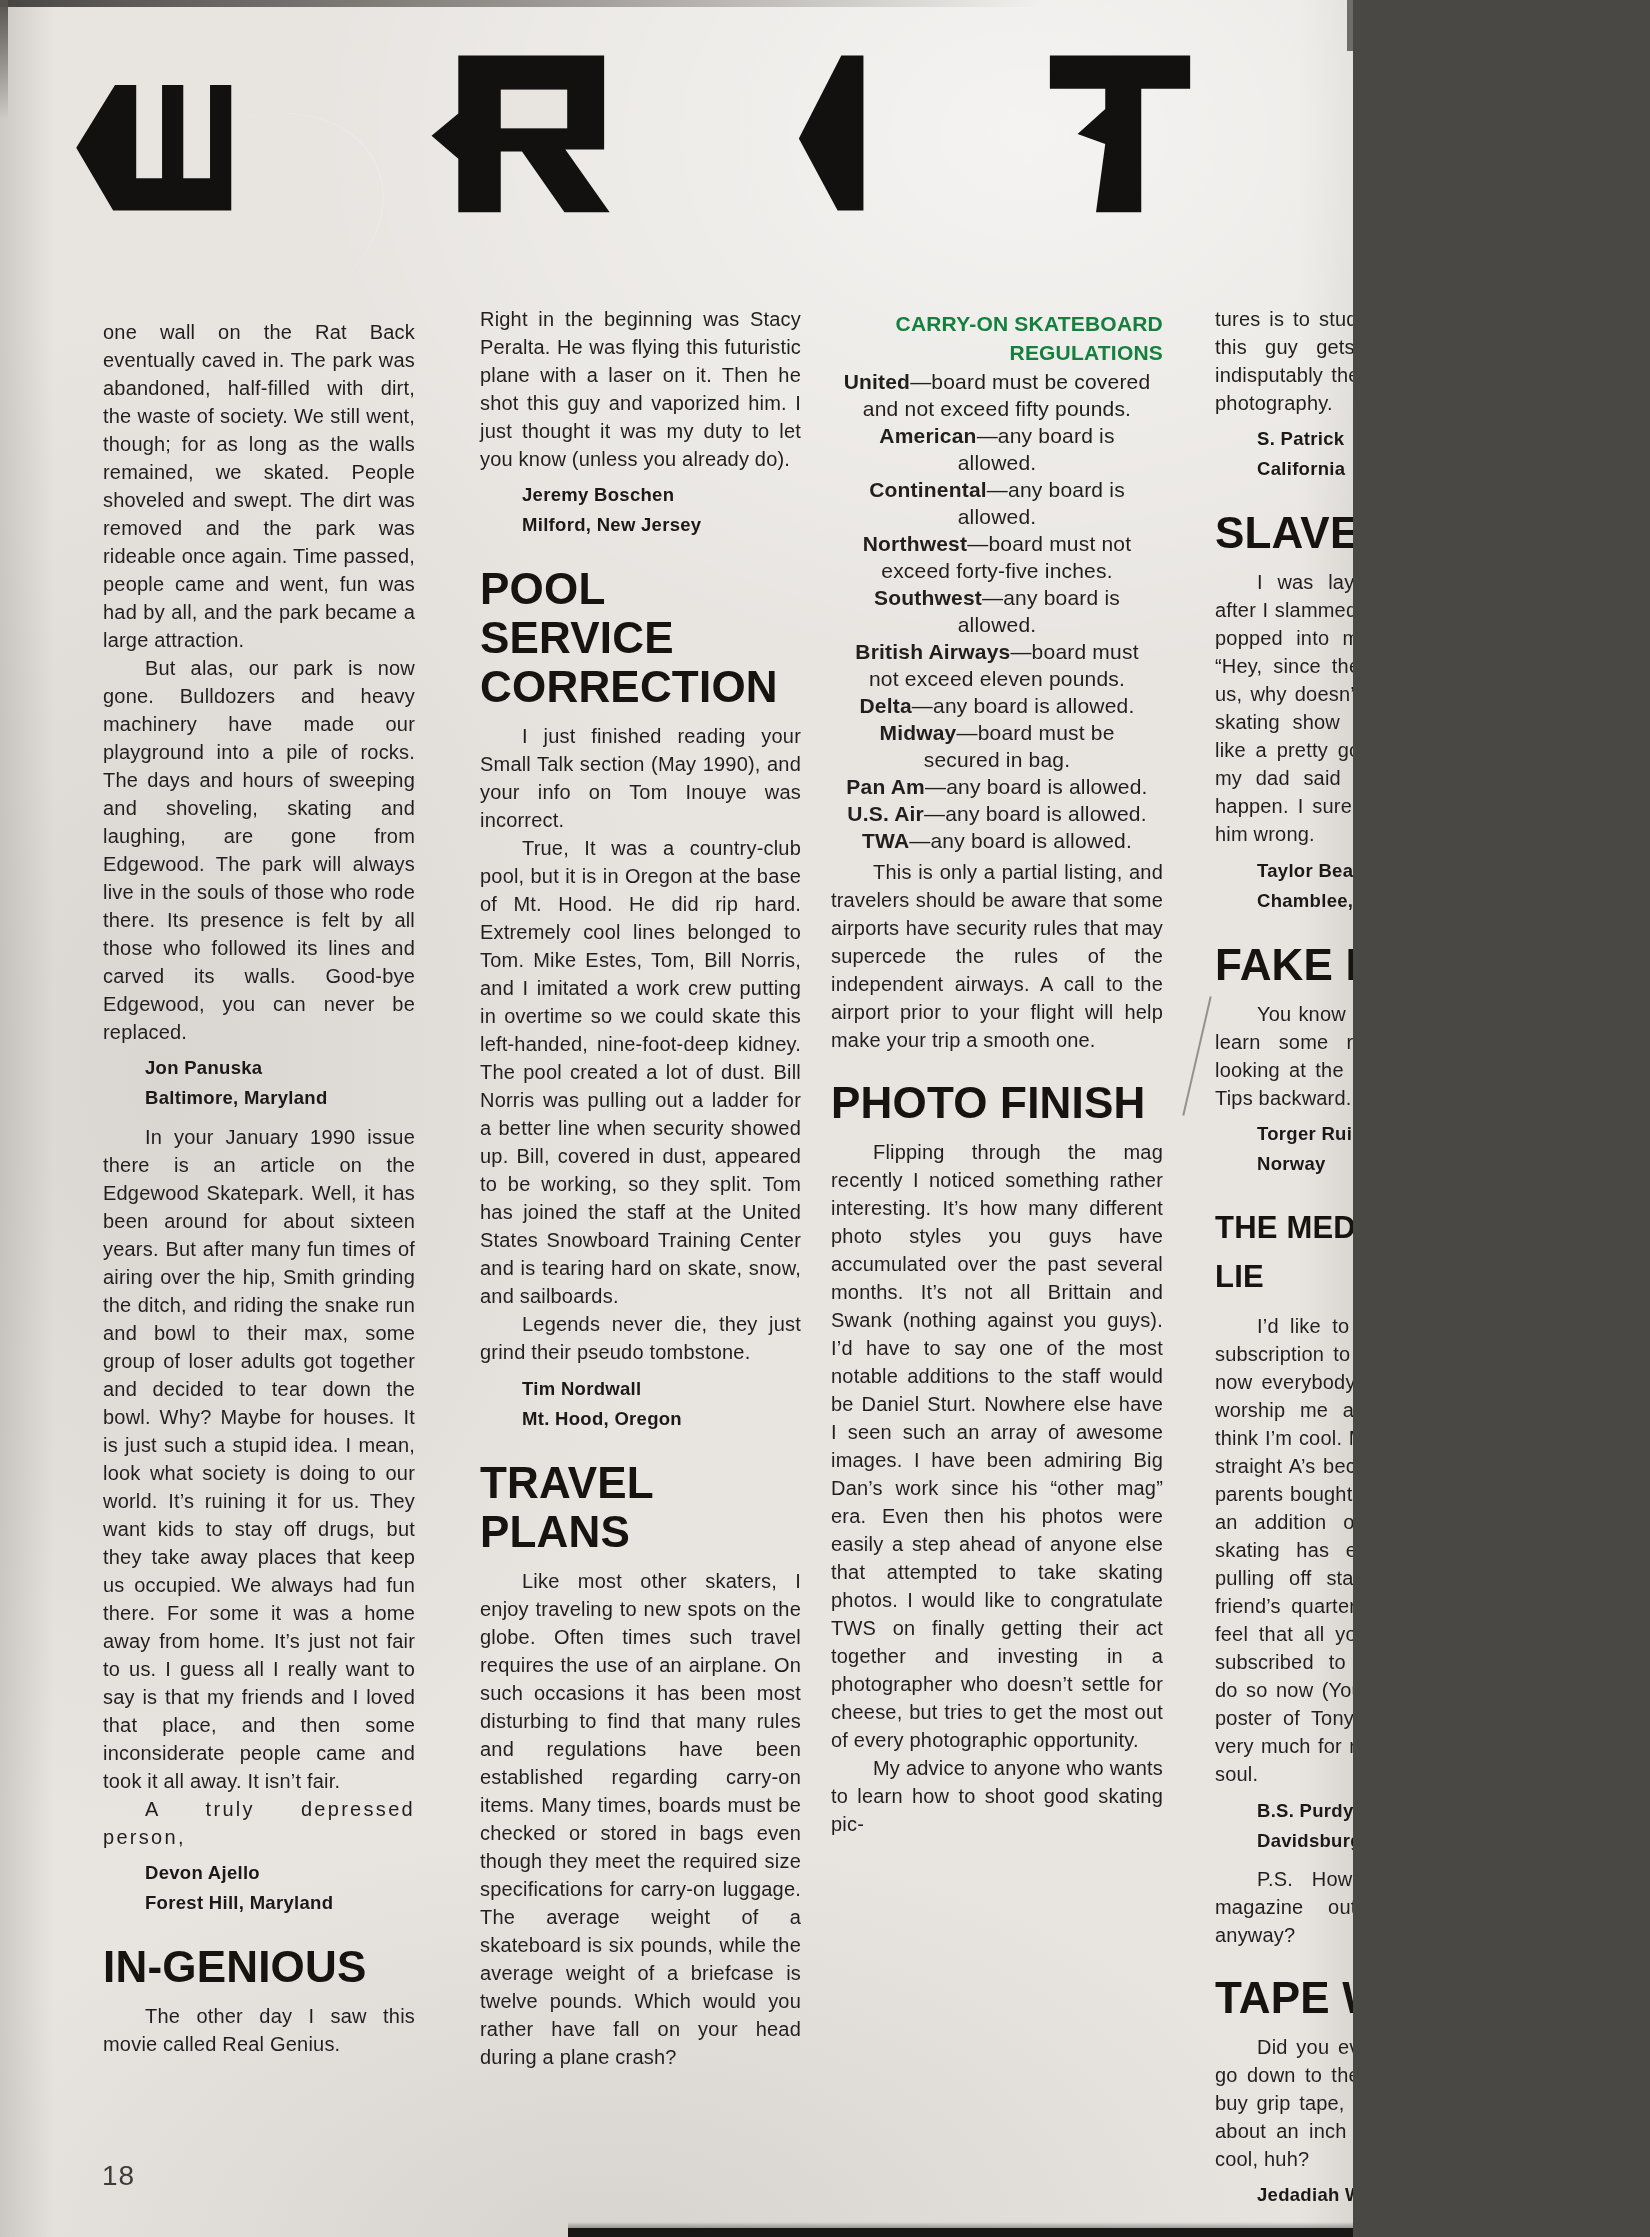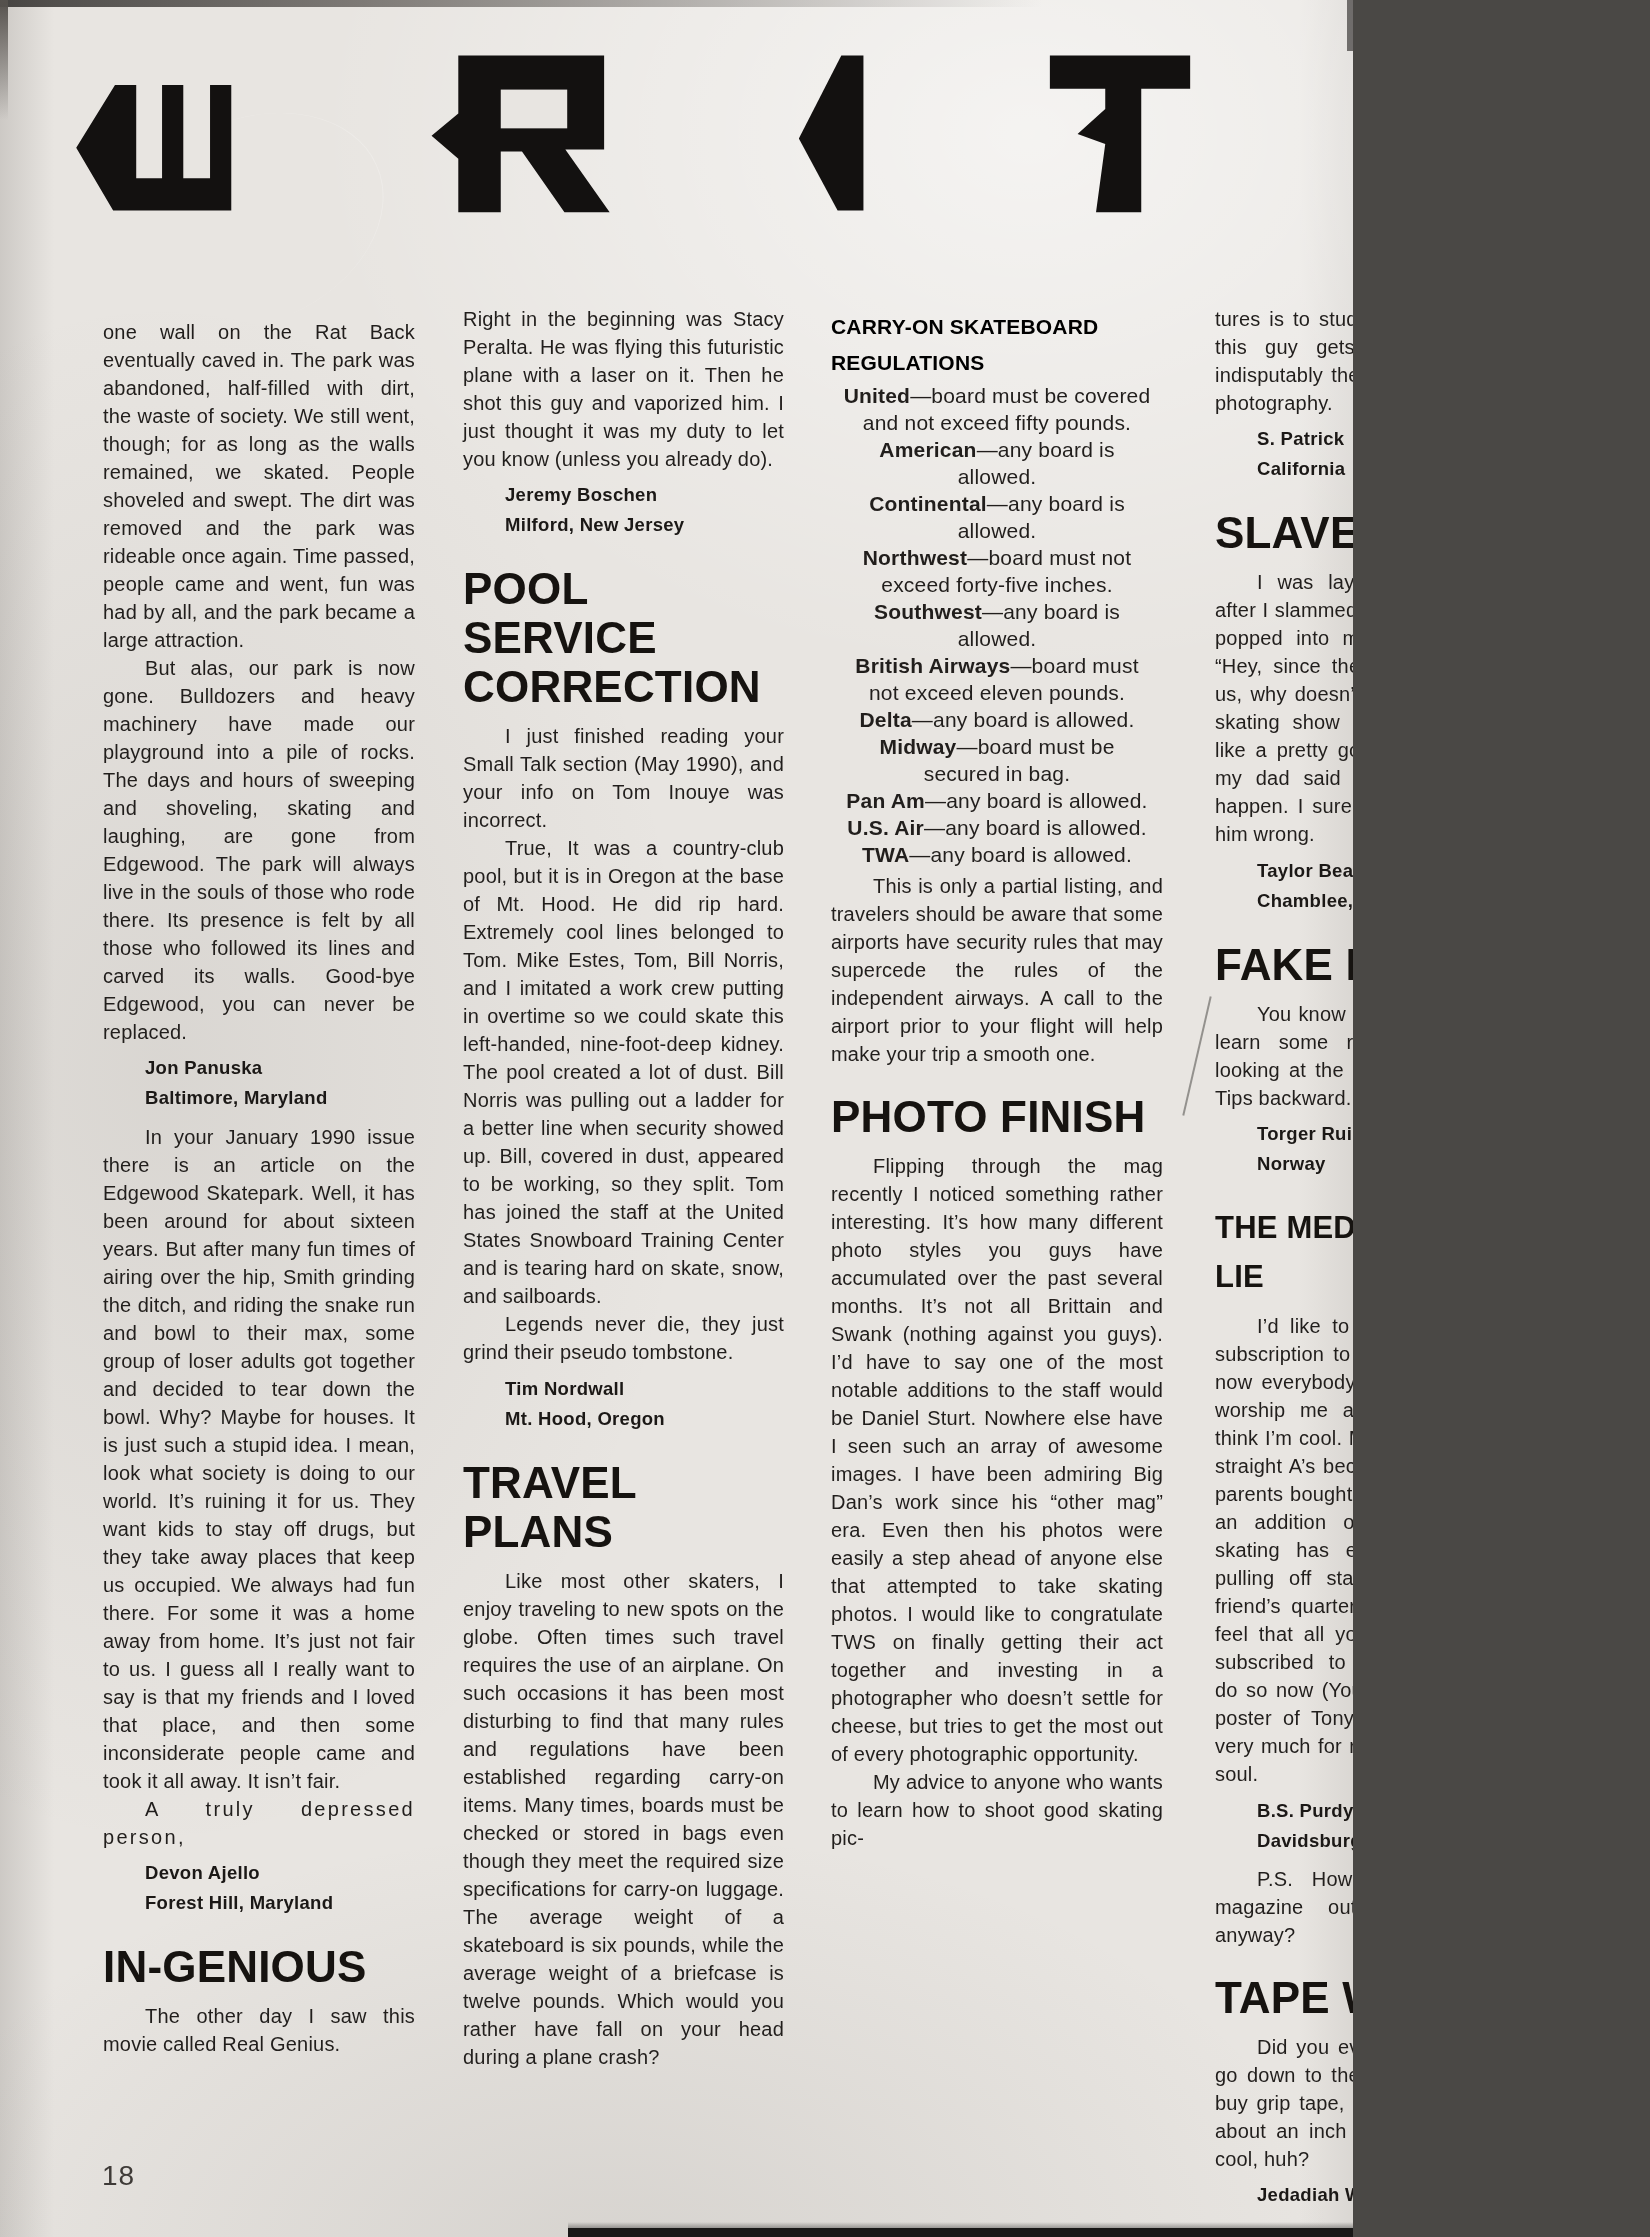--- a/index.html
+++ b/index.html
@@ -28,22 +28,22 @@
          font-size:20px; line-height:28px; letter-spacing:0.2px; }
   .col p.bd { margin:0; }
   p.ind { text-indent:42px; }
   .gap-top { margin-top:42px; }
   .ls { letter-spacing:2.3px; }
   .sig { margin:7.4px 0 9.2px 42px; font-weight:bold; font-size:18.5px;
          line-height:30px; text-align:left; letter-spacing:0.3px; color:#1b1816; }
   h2.sec { font-size:44px; line-height:49px; font-weight:bold; margin:24px 0 11px;
            text-align:left; letter-spacing:0.2px; color:#161310; }
   h2.sec-sm { font-size:31px; }
-  .c-head { font-weight:bold; text-align:left; font-size:21px;
-            line-height:36px; margin:3.7px 0 1.8px; color:#000000; }
+  .c-head { font-weight:bold; text-align:right; font-size:21px;
+            line-height:29px; margin:3.7px 0 1.8px; color:#15803d; }
   .airlines { text-align:center; font-size:21px; line-height:27px; padding:0 9.2px; }
   .airlines .al { margin:0; }
   .airlines b { letter-spacing:0.2px;margin-top:40px; }
 
   .page-number { position:absolute; left:102px; top:2160px; font-size:28px;
                  color:#3e3a37; letter-spacing:0.9px; }
 
   
   .edge-top { position:absolute; left:0; top:0; width:1043px; height:7.4px; opacity:.85;
               background:linear-gradient(to right,#2e2c2a 0%, #6b6763 35%, rgba(0,0,0,0) 100%); }
@@ -88,21 +88,21 @@
     <p class="bd ind gap-top">In your January 1990 issue there is an article on the Edgewood Skatepark. Well, it has been around for about sixteen years. But after many fun times of airing over the hip, Smith grinding the ditch, and riding the snake run and bowl to their max, some group of loser adults got together and decided to tear down the bowl. Why? Maybe for houses. It is just such a stupid idea. I mean, look what society is doing to our world. It’s ruining it for us. They want kids to stay off drugs, but they take away places that keep us occupied. We always had fun there. For some it was a home away from home. It’s just not fair to us. I guess all I really want to say is that my friends and I loved that place, and then some inconsiderate people came and took it all away. It isn’t fair.</p>
     <p class="bd ind ls">A truly depressed person,</p>
     <div class="sig">
       <div>Devon Ajello</div>
       <div>Forest Hill, Maryland</div>
     </div>
     <h2 class="sec">IN-GENIOUS</h2>
     <p class="bd ind">The other day I saw this movie called Real Genius.</p>
   </section>
 
-  <section class="col" style="left:463px; width:321px;">
+  <section class="col" style="left:480px; width:321px;">
     <p class="bd">Right in the beginning was Stacy Peralta. He was flying this futuristic plane with a laser on it. Then he shot this guy and vaporized him. I just thought it was my duty to let you know (unless you already do).</p>
     <div class="sig">
       <div>Jeremy Boschen</div>
       <div>Milford, New Jersey</div>
     </div>
     <h2 class="sec">POOL SERVICE CORRECTION</h2>
     <p class="bd ind">I just finished reading your Small Talk section (May 1990), and your info on Tom Inouye was incorrect.</p>
     <p class="bd ind">True, It was a country-club pool, but it is in Oregon at the base of Mt. Hood. He did rip hard. Extremely cool lines belonged to Tom. Mike Estes, Tom, Bill Norris, and I imitated a work crew putting in overtime so we could skate this left-handed, nine-foot-deep kidney. The pool created a lot of dust. Bill Norris was pulling out a ladder for a better line when security showed up. Bill, covered in dust, appeared to be working, so they split. Tom has joined the staff at the United States Snowboard Training Center and is tearing hard on skate, snow, and sailboards.</p>
     <p class="bd ind">Legends never die, they just grind their pseudo tombstone.</p>
     <div class="sig">

